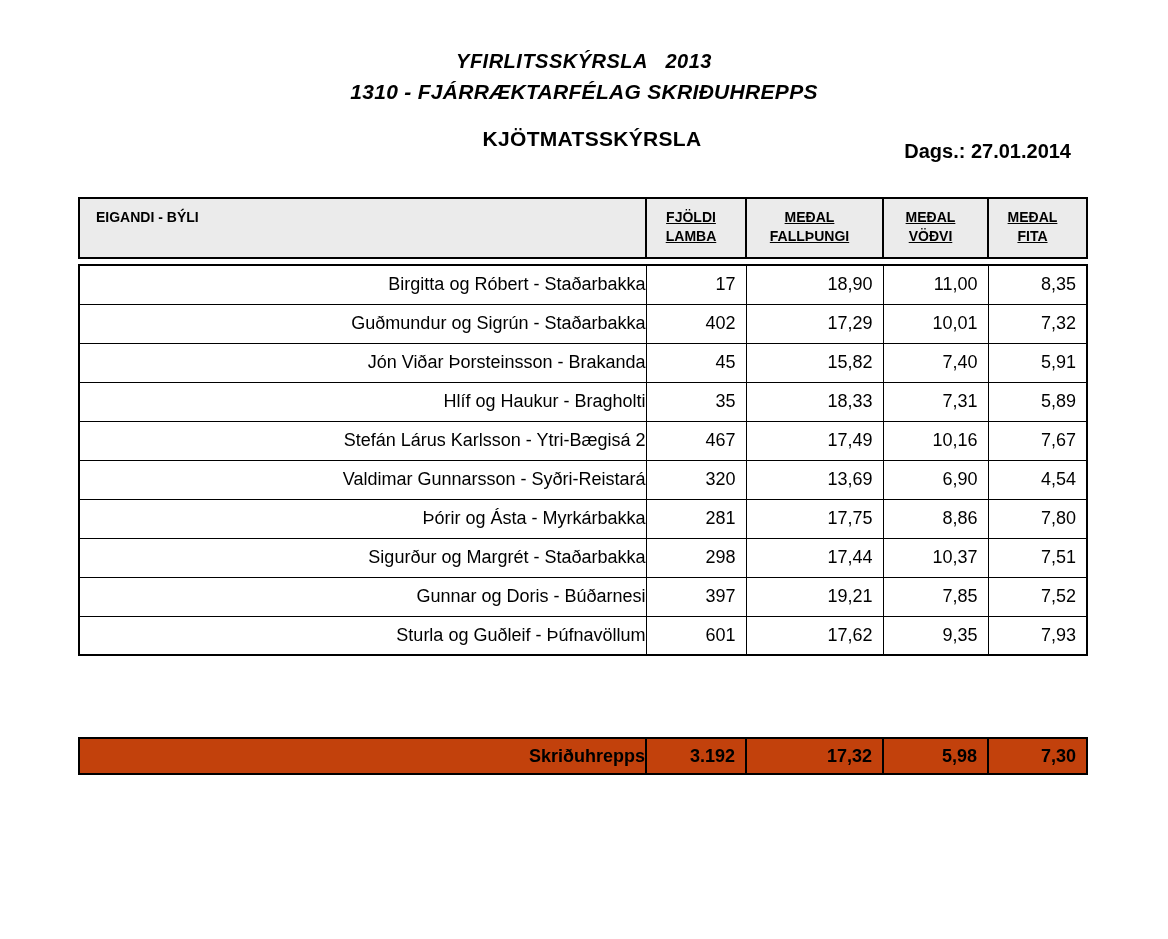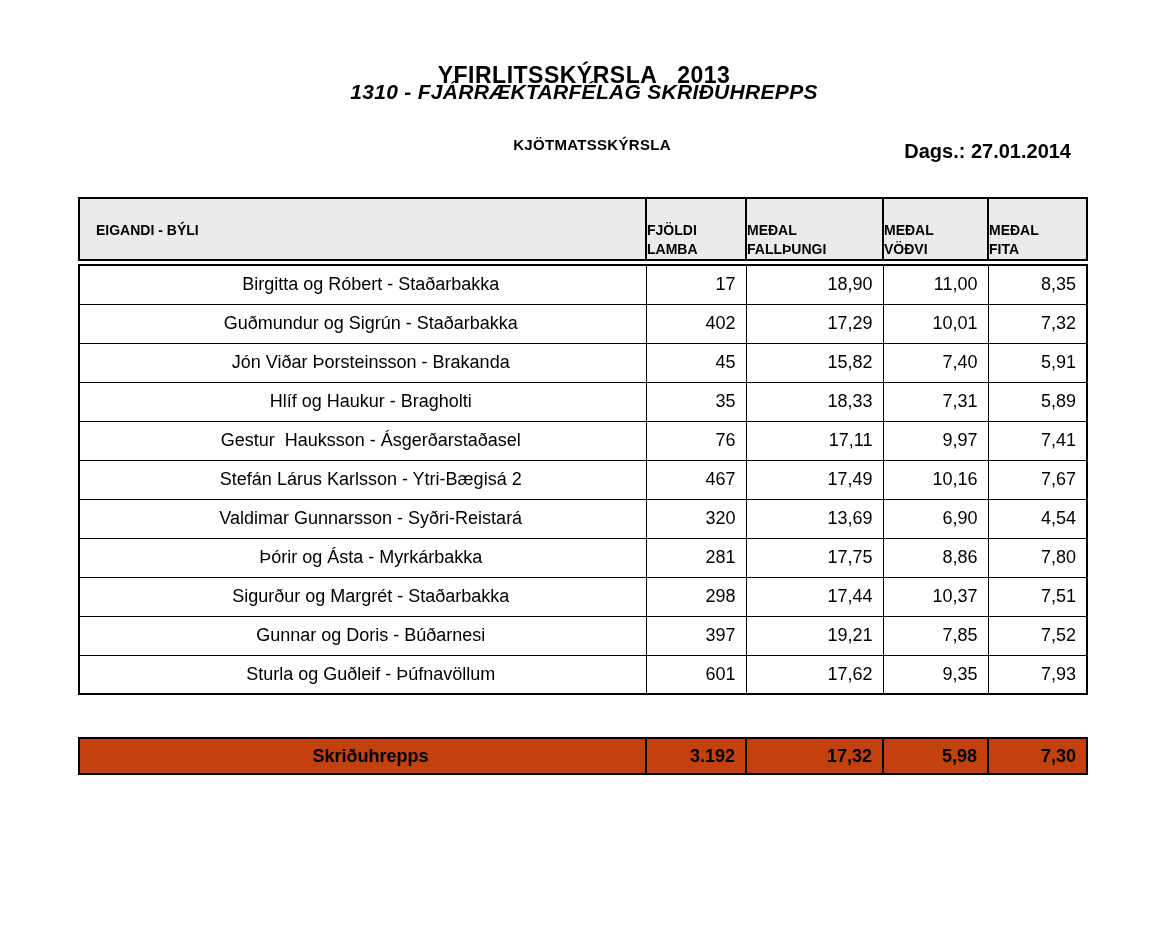--- a/index.html
+++ b/index.html
@@ -15,23 +15,23 @@
   .page { position: absolute; inset: 0; background: #fff; }
 
   
   .title-line {
     position: absolute;
     left: 0; width: 100%;
     text-align: center;
     font-weight: bold;
     white-space: pre;
   }
-  .report-title   { top: 62px;  font-size: 23px; letter-spacing: 0.5px; }
+  .report-title   { top: 50px;  font-size: 20px; letter-spacing: 0.5px; font-style: italic; }
   .report-subtitle{ top: 80px;  font-size: 21px; letter-spacing: 0.3px; font-style: italic; }
-  .report-section { top: 136px; font-size: 15px; letter-spacing: 0.3px; padding-left: 16px; }
+  .report-section { top: 127px; font-size: 21px; letter-spacing: 0.3px; padding-left: 16px; }
   .report-date {
     position: absolute;
     top: 140px; right: 97px;
     font-size: 20px;
     font-weight: bold;
     white-space: pre;
   }
 
   
   table.tbl {
@@ -50,43 +50,43 @@
   .body-tbl  { top: 264px; }
   .total-tbl { top: 737px; }
 
   .head-tbl th {
     background: #ebebeb;
     border: 2px solid #000;
     height: 60px;
     vertical-align: top;
     font-size: 14px;
     font-weight: bold;
-    padding-top: 22px;
+    padding-top: 9px;
     white-space: pre-line;
     line-height: 1.35;
   }
   .head-tbl th.c-name { text-align: left; padding-left: 16px; }
-  .head-tbl th.c-num  { text-align: left; }
+  .head-tbl th.c-num  { text-align: center; text-decoration: underline; }
 
   .body-tbl { border: 2px solid #000; }
   .body-tbl td {
     height: 39px;
     font-size: 18px;
     vertical-align: middle;
     background: #fff;
   }
   .total-tbl td {
     border: 2px solid #000;
     height: 36px;
     font-size: 18px;
     font-weight: bold;
     background: #c2410c;
     vertical-align: middle;
   }
-  .c-name { text-align: center; padding-left: 16px; white-space: pre; }
+  .c-name { text-align: right; padding-left: 16px; white-space: pre; }
   .c-num  { text-align: right; padding-right: 10px; white-space: pre; }
 </style>
 </head>
 <body>
 
 <div class="page">
 
   <div class="title-line report-title">YFIRLITSSKÝRSLA   2013</div>
   <div class="title-line report-subtitle">1310 - FJÁRRÆKTARFÉLAG SKRIÐUHREPPS</div>
   <div class="title-line report-section">KJÖTMATSSKÝRSLA</div>
@@ -146,27 +146,20 @@
           <td class="c-num">5,91</td>
         </tr>
         <tr>
           <td class="c-name">Hlíf og Haukur - Bragholti</td>
           <td class="c-num">35</td>
           <td class="c-num">18,33</td>
           <td class="c-num">7,31</td>
           <td class="c-num">5,89</td>
         </tr>
         <tr>
-          <td class="c-name">Gestur  Hauksson - Ásgerðarstaðasel</td>
-          <td class="c-num">76</td>
-          <td class="c-num">17,11</td>
-          <td class="c-num">9,97</td>
-          <td class="c-num">7,41</td>
-        </tr>
-        <tr>
           <td class="c-name">Stefán Lárus Karlsson - Ytri-Bægisá 2</td>
           <td class="c-num">467</td>
           <td class="c-num">17,49</td>
           <td class="c-num">10,16</td>
           <td class="c-num">7,67</td>
         </tr>
         <tr>
           <td class="c-name">Valdimar Gunnarsson - Syðri-Reistará</td>
           <td class="c-num">320</td>
           <td class="c-num">13,69</td>

